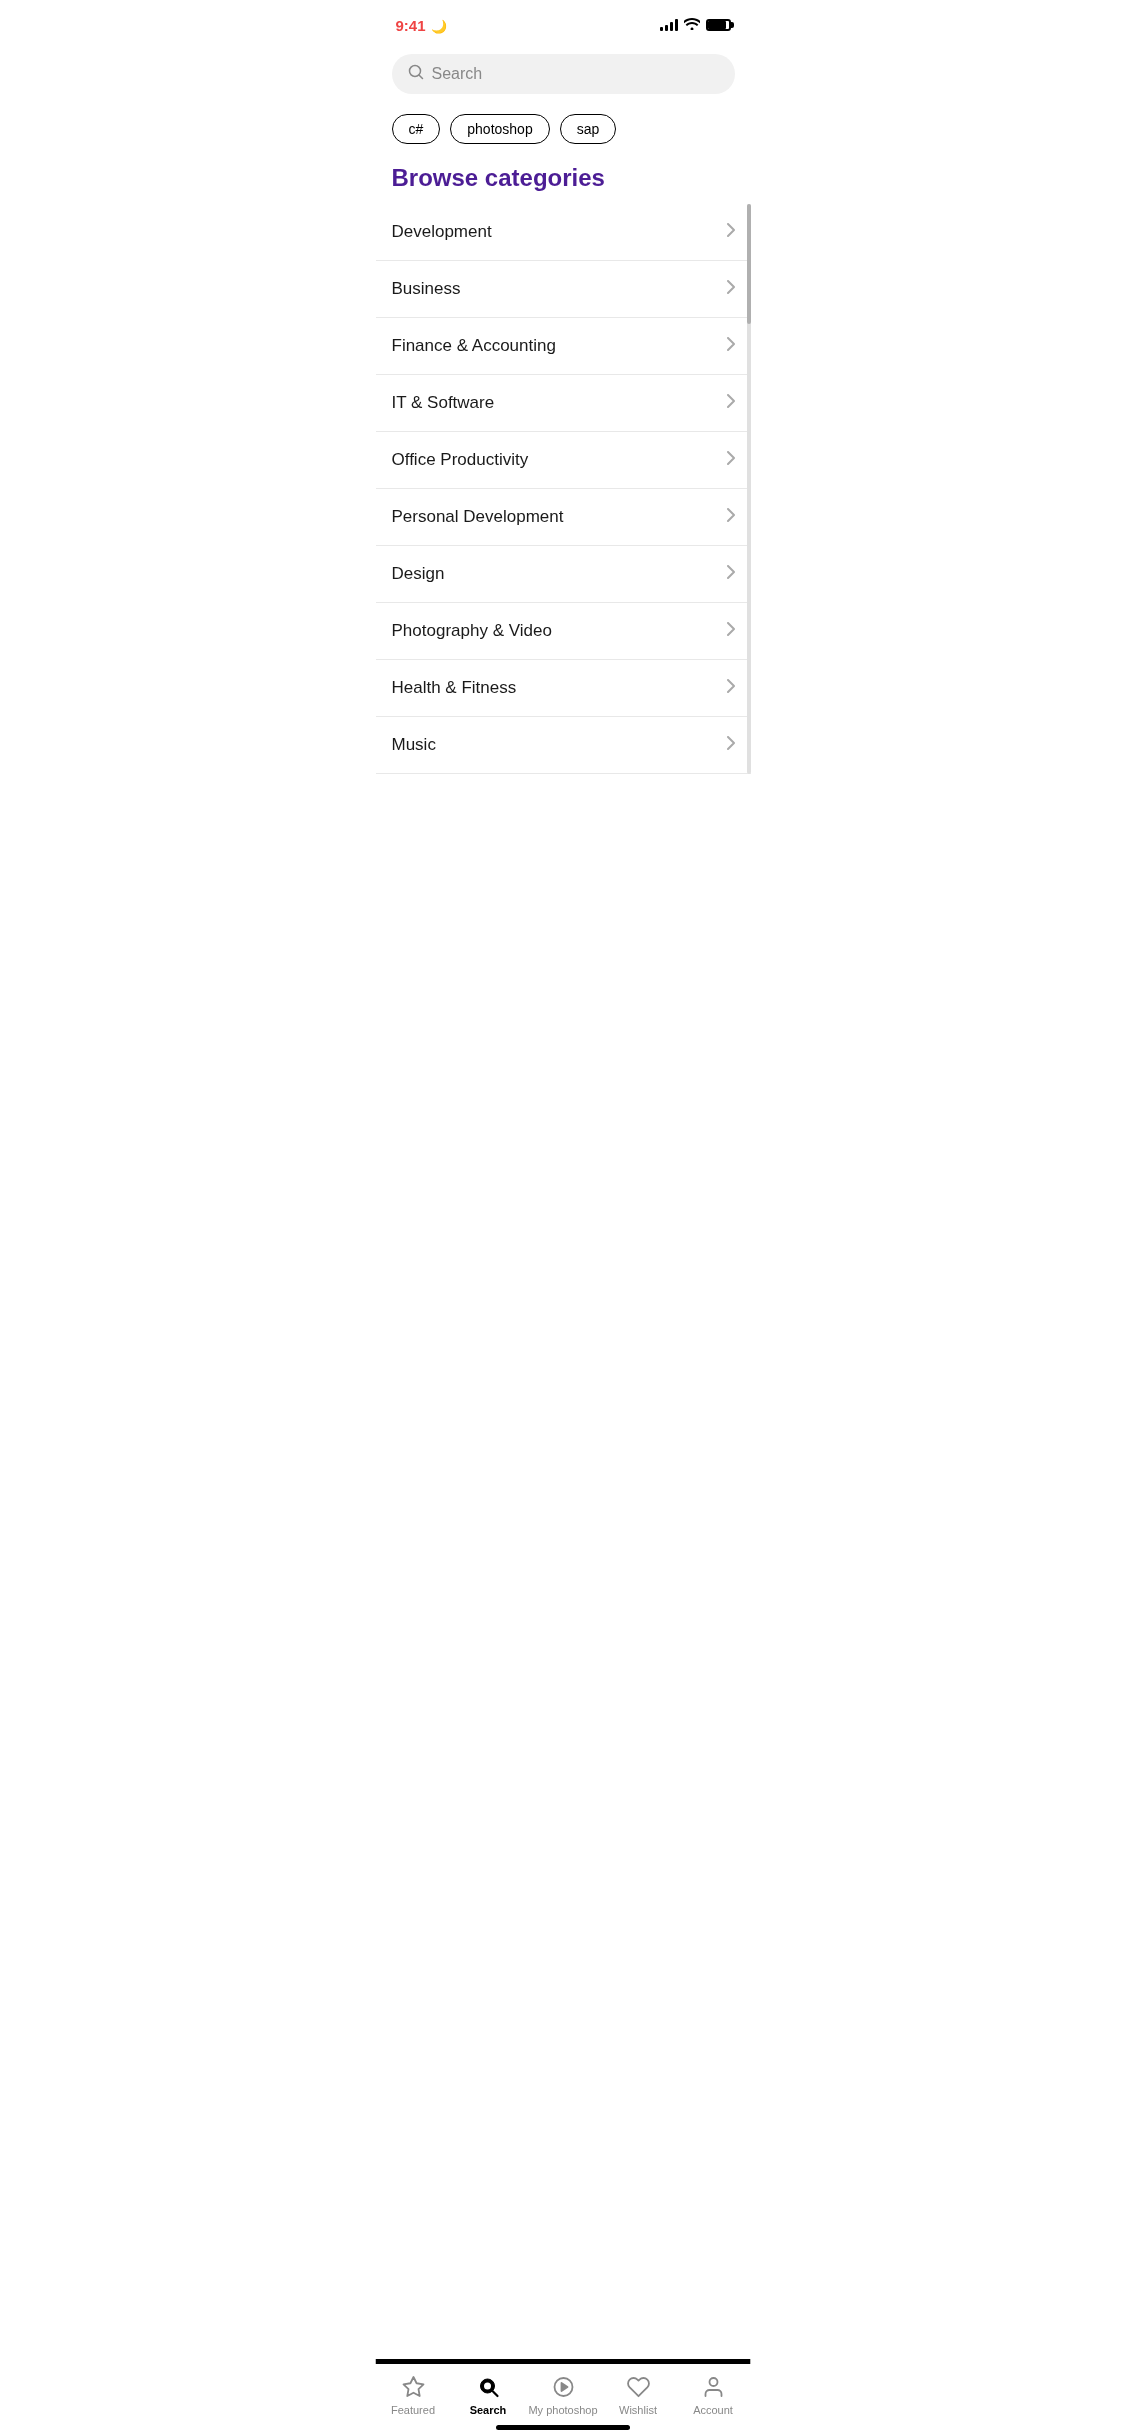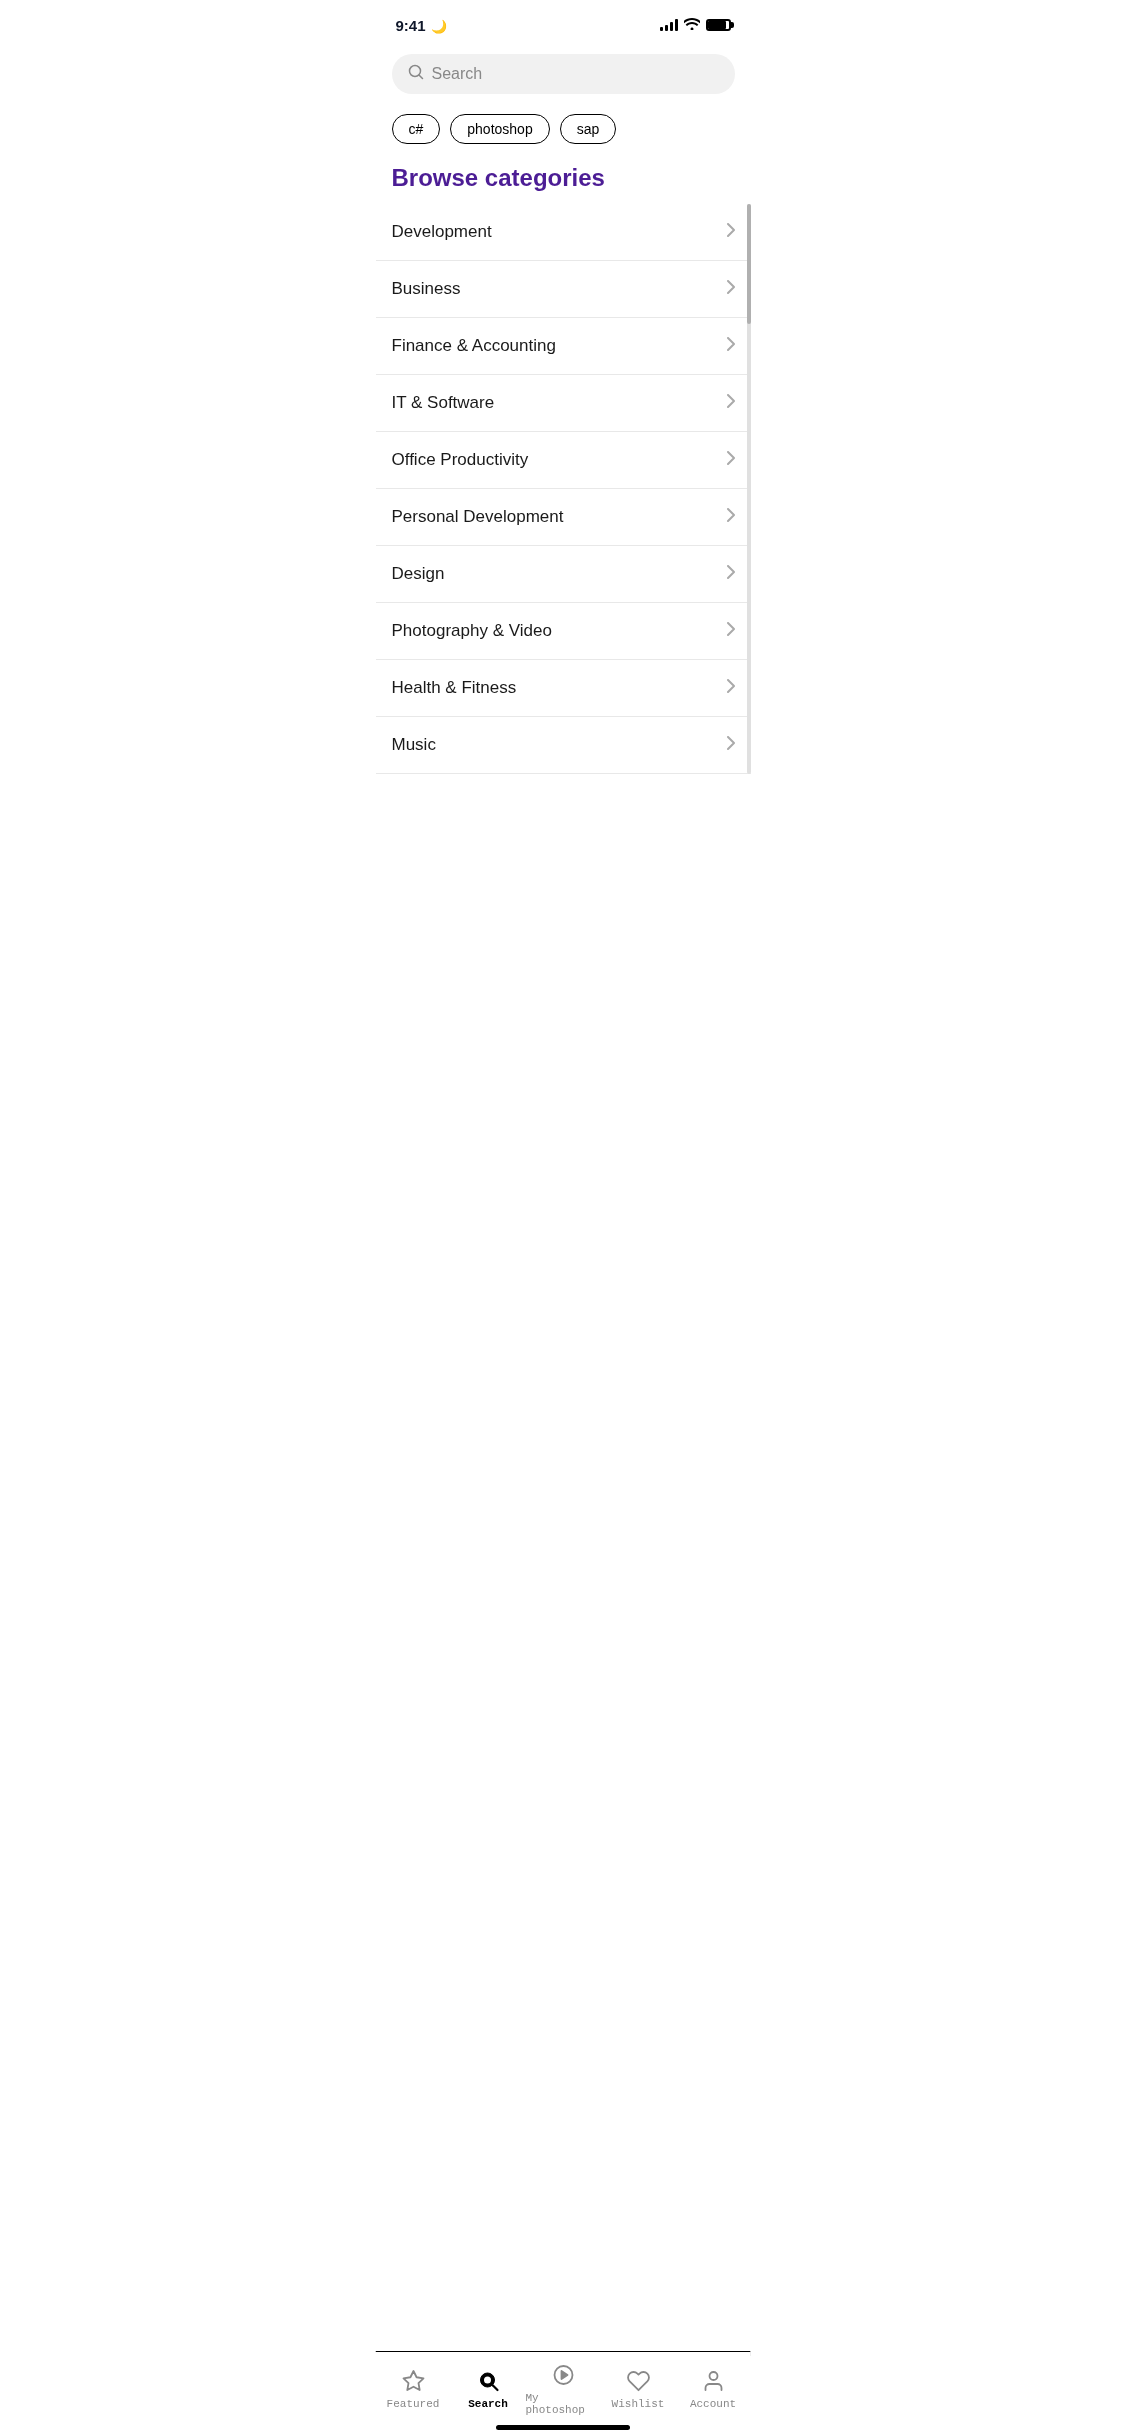--- a/index.html
+++ b/index.html
@@ -25,21 +25,21 @@
       display: flex;
       justify-content: space-between;
       align-items: center;
       padding: 14px 20px 8px 20px;
       height: 44px;
     }
 
     .status-time {
       font-size: 15px;
       font-weight: 600;
-      color: #0f172a;
+      color: #ef4444;
     }
 
     .status-icons {
       display: flex;
       align-items: center;
       gap: 6px;
     }
 
     .signal-bars {
       display: flex;
@@ -198,27 +198,26 @@
     }
 
     
     .bottom-nav {
       position: fixed;
       bottom: 0;
       left: 50%;
       transform: translateX(-50%);
       width: 375px;
       background: #fff;
-      border-top: 1px solid #000000;
+      border-top: 5px solid #000000;
       display: flex;
       justify-content: space-around;
-      align-items: center;
+      align-items: flex-end;
       padding: 10px 0 20px 0;
       z-index: 100;
-      font-family: Liberation Mono, monospace;
     }
 
     .nav-item {
       display: flex;
       flex-direction: column;
       align-items: center;
       gap: 4px;
       cursor: pointer;
       flex: 1;
     }

